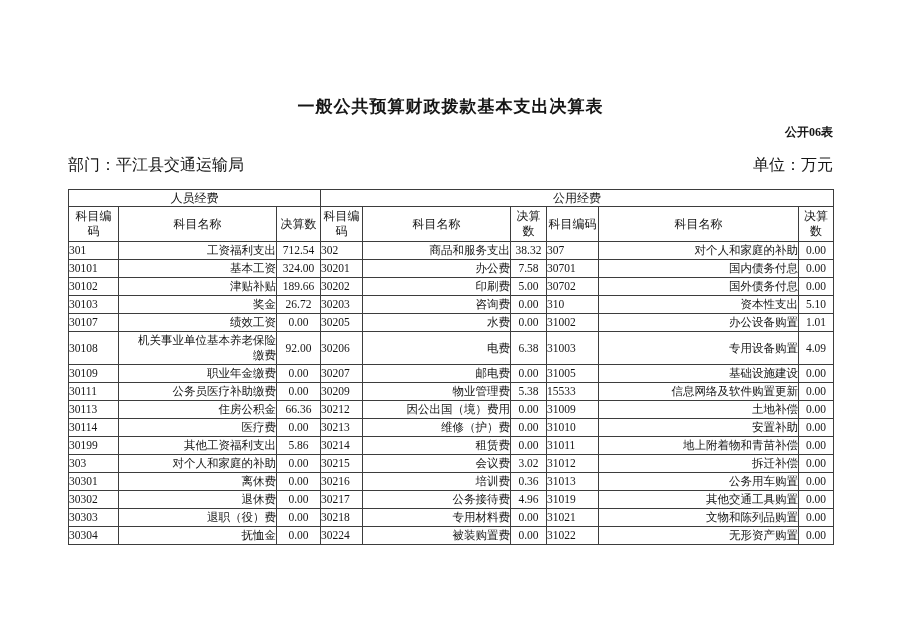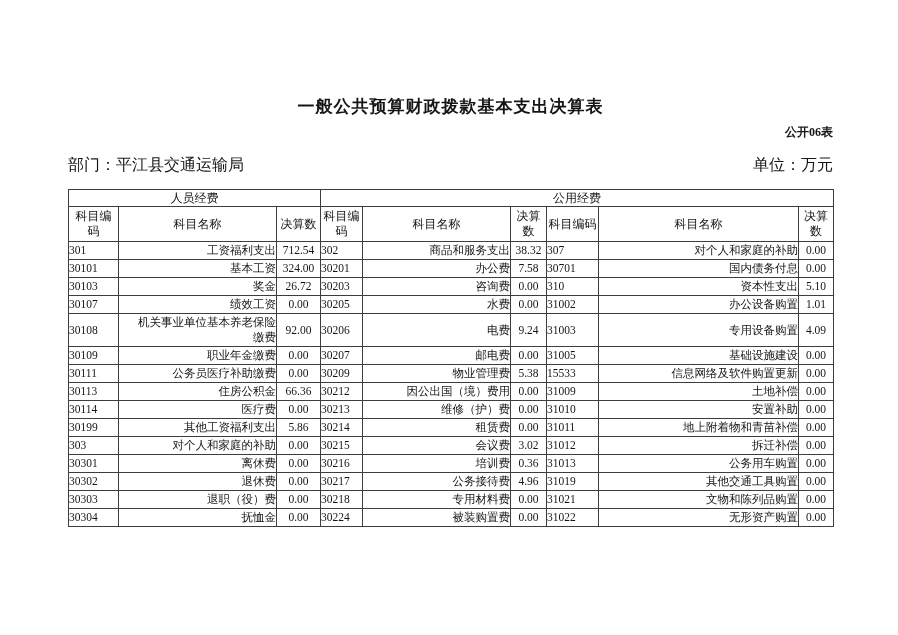--- a/index.html
+++ b/index.html
@@ -136,20 +136,31 @@
           <td class="cell-name sub">基本工资</td>
           <td class="cell-amount">324.00</td>
           <td class="cell-code">30201</td>
           <td class="cell-name sub">办公费</td>
           <td class="cell-amount">7.58</td>
           <td class="cell-code">30701</td>
           <td class="cell-name sub">国内债务付息</td>
           <td class="cell-amount">0.00</td>
         </tr>
         <tr class="data-row">
+          <td class="cell-code">30102</td>
+          <td class="cell-name sub">津贴补贴</td>
+          <td class="cell-amount">189.66</td>
+          <td class="cell-code">30202</td>
+          <td class="cell-name sub">印刷费</td>
+          <td class="cell-amount">5.00</td>
+          <td class="cell-code">30702</td>
+          <td class="cell-name sub">国外债务付息</td>
+          <td class="cell-amount">0.00</td>
+        </tr>
+        <tr class="data-row">
           <td class="cell-code">30103</td>
           <td class="cell-name sub">奖金</td>
           <td class="cell-amount">26.72</td>
           <td class="cell-code">30203</td>
           <td class="cell-name sub">咨询费</td>
           <td class="cell-amount">0.00</td>
           <td class="cell-code">310</td>
           <td class="cell-name">资本性支出</td>
           <td class="cell-amount">5.10</td>
         </tr>
@@ -163,21 +174,21 @@
           <td class="cell-code">31002</td>
           <td class="cell-name sub">办公设备购置</td>
           <td class="cell-amount">1.01</td>
         </tr>
         <tr class="data-row">
           <td class="cell-code">30108</td>
           <td class="cell-name sub">机关事业单位基本养老保险缴费</td>
           <td class="cell-amount">92.00</td>
           <td class="cell-code">30206</td>
           <td class="cell-name sub">电费</td>
-          <td class="cell-amount">9.24</td>
+          <td class="cell-amount">6.38</td>
           <td class="cell-code">31003</td>
           <td class="cell-name sub">专用设备购置</td>
           <td class="cell-amount">4.09</td>
         </tr>
         <tr class="data-row">
           <td class="cell-code">30109</td>
           <td class="cell-name sub">职业年金缴费</td>
           <td class="cell-amount">0.00</td>
           <td class="cell-code">30207</td>
           <td class="cell-name sub">邮电费</td>

